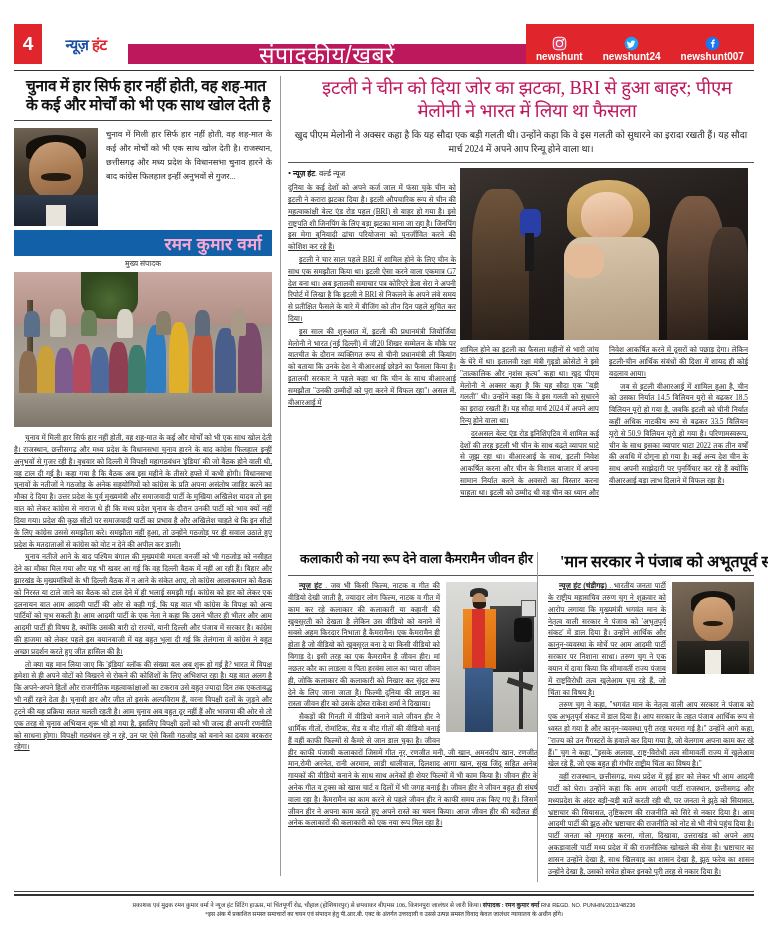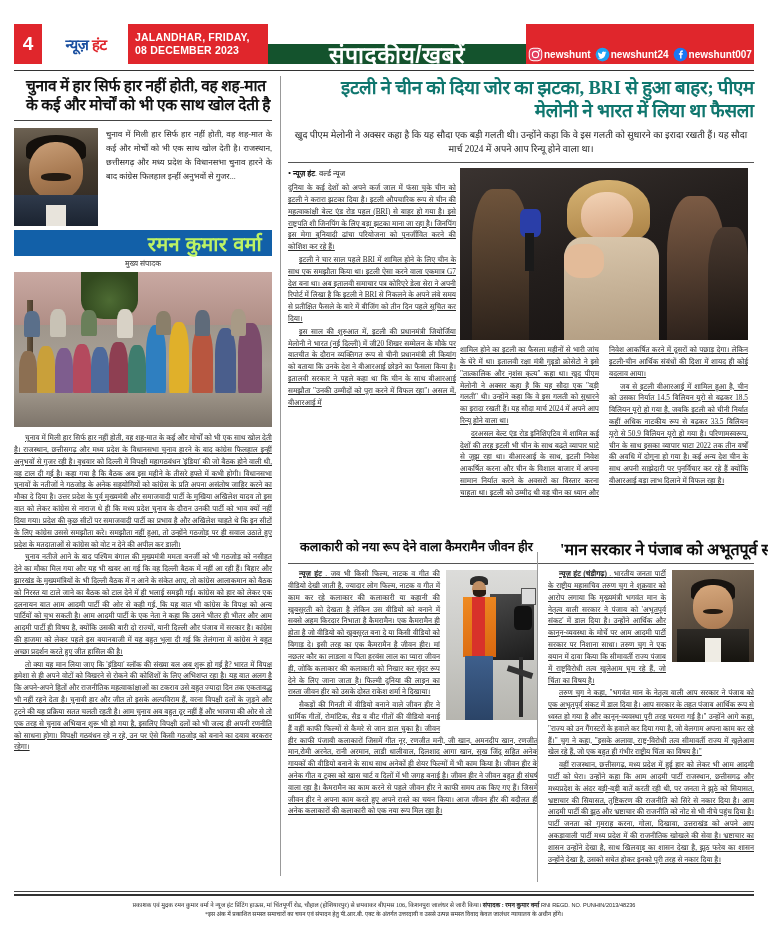--- a/index.html
+++ b/index.html
@@ -31,32 +31,32 @@
   }
   .m-logo-in .red { color:#e0262c; }
   .m-date {
     flex:0 0 140px; background:#e0262c; color:#fff;
     display:flex; flex-direction:column; justify-content:center;
     padding-left:7px;
     font-family:"Liberation Sans", sans-serif; font-weight:bold; font-size:10.5px;
     line-height:1.25; letter-spacing:.2px;
   }
   .m-section {
-    flex:1 1 auto; background:#14532d; color:#fff;
+    flex:1 1 auto; background:#be185d; color:#fff;
     display:flex; align-items:center; justify-content:center;
-    font-family:"Liberation Sans", sans-serif; font-weight:bold; font-size:23px;
+    font-family:"Liberation Sans", sans-serif; font-weight:normal; font-size:23px;
     letter-spacing:.5px;
     margin-top:20px;
   }
   .m-social {
     flex:0 0 228px; background:#e0262c;
     display:flex; align-items:flex-end; justify-content:space-around;
     padding-bottom:2px;
   }
-  .soc { display:flex; flex-direction:row; align-items:center; gap:1px; }
+  .soc { display:flex; flex-direction:column; align-items:center; gap:1px; }
   .soc-ic { width:15px; height:15px; display:block; }
   .soc-lb {
     color:#fff; font-family:"Liberation Sans", sans-serif;
     font-weight:bold; font-size:10px; line-height:1;
   }
 
   
   .hr-top { position:absolute; left:14px; top:70px; width:740px; height:1px; background:#333; }
   .vdiv {
     position:absolute; width:1px; background:#999;
@@ -112,22 +112,22 @@
   .edit-lede {
     flex:1 1 auto; font-size:8.2px; line-height:1.68;
     color:#1f1f1f; text-align:justify; font-family:"Liberation Serif", serif;
   }
   .editor-bar {
     margin-top:4px; height:26px; background:#1260a8;
     display:flex; align-items:center; justify-content:flex-end;
     padding-right:10px; position:relative;
   }
   .editor-name {
-    color:#bef264; font-family:"Liberation Sans", sans-serif;
-    font-weight:bold; font-size:20px; letter-spacing:.3px;
+    color:#f9a8d4; font-family:"Liberation Sans", sans-serif;
+    font-weight:bold; font-size:17px; letter-spacing:.3px;
   }
   .editor-role {
     text-align:center; font-size:7.5px; color:#333; margin-top:2px;
     font-family:"Liberation Serif", serif;
   }
   .queue-photo {
     width:100%; height:155px; margin-top:4px; position:relative; overflow:hidden;
     background:linear-gradient(180deg,#b9b0a4 0%,#9f968b 34%,#a8a096 60%,#8e8579 100%);
   }
   .qp-bldg {
@@ -146,22 +146,22 @@
   }
   .qp-pole {
     position:absolute; left:5%; top:18%; width:2.5%; height:74%;
     background:linear-gradient(90deg,#6b5a45,#4a3c2c);
   }
   .pers { position:absolute; bottom:0; border-radius:40% 40% 12% 12%; }
 
   
   .main { position:absolute; left:288px; top:76px; width:466px; }
   .it-hl {
-    font-size:18.6px; font-weight:bold; line-height:1.26; text-align:right;
-    color:#0f766e; letter-spacing:-.2px;
+    font-size:18.6px; font-weight:normal; line-height:1.26; text-align:center;
+    color:#be185d; letter-spacing:-.2px;
   }
   .it-sub {
     margin-top:5px; font-size:9.4px; line-height:1.5; text-align:center;
     color:#1b1b1b; font-family:"Liberation Serif", serif;
   }
   .it-rule { width:100%; height:1px; background:#555; margin:6px 0 5px; }
 
   .byline {
     font-size:7.6px; color:#111; margin-bottom:4px;
     font-family:"Liberation Serif", serif;
@@ -212,21 +212,21 @@
     background:linear-gradient(175deg,#7d5c45,#2c211b);
     border-radius:40% 40% 0 0;
   }
   .mp-p3 {
     position:absolute; right:0%; top:34%; width:14%; height:66%;
     background:linear-gradient(175deg,#4a3a30,#181310);
     border-radius:40% 30% 0 0;
   }
 
   
-  .bottom { position:absolute; left:288px; top:540px; width:466px; }
+  .bottom { position:absolute; left:288px; top:552px; width:466px; }
   .bb-head { display:flex; }
   .bb-h1 { width:250px; }
   .bb-h2 { width:216px; padding-left:10px; }
   .sec-hl {
     font-size:12.6px; font-weight:bold; line-height:1.2; color:#0d0d0d;
     white-space:nowrap;
   }
   .sec-hl.small { font-size:16px; }
   .sec-rule { height:1px; background:#555; margin:4px 0 4px; }
 
@@ -325,24 +325,20 @@
   <div class="masthead">
     <div class="m-pagenum">4</div>
 
     <div class="m-logo">
       <div class="m-logo-in">
         <span>न्यूज़</span>
         <span class="red">हंट</span>
       </div>
     </div>
 
-    <div class="m-date">
-      <span>JALANDHAR, FRIDAY,</span>
-      <span>08 DECEMBER 2023</span>
-    </div>
 
     <div class="m-section">संपादकीय/खबरें</div>
 
     <div class="m-social">
       <div class="soc">
         <svg class="soc-ic" viewBox="0 0 24 24">
           <rect x="2" y="2" width="20" height="20" rx="6" fill="#e4405f" stroke="#fff" stroke-width="1.6"></rect>
           <circle cx="12" cy="12" r="5" fill="none" stroke="#fff" stroke-width="1.8"></circle>
           <circle cx="18" cy="6" r="1.5" fill="#fff"></circle>
         </svg>

